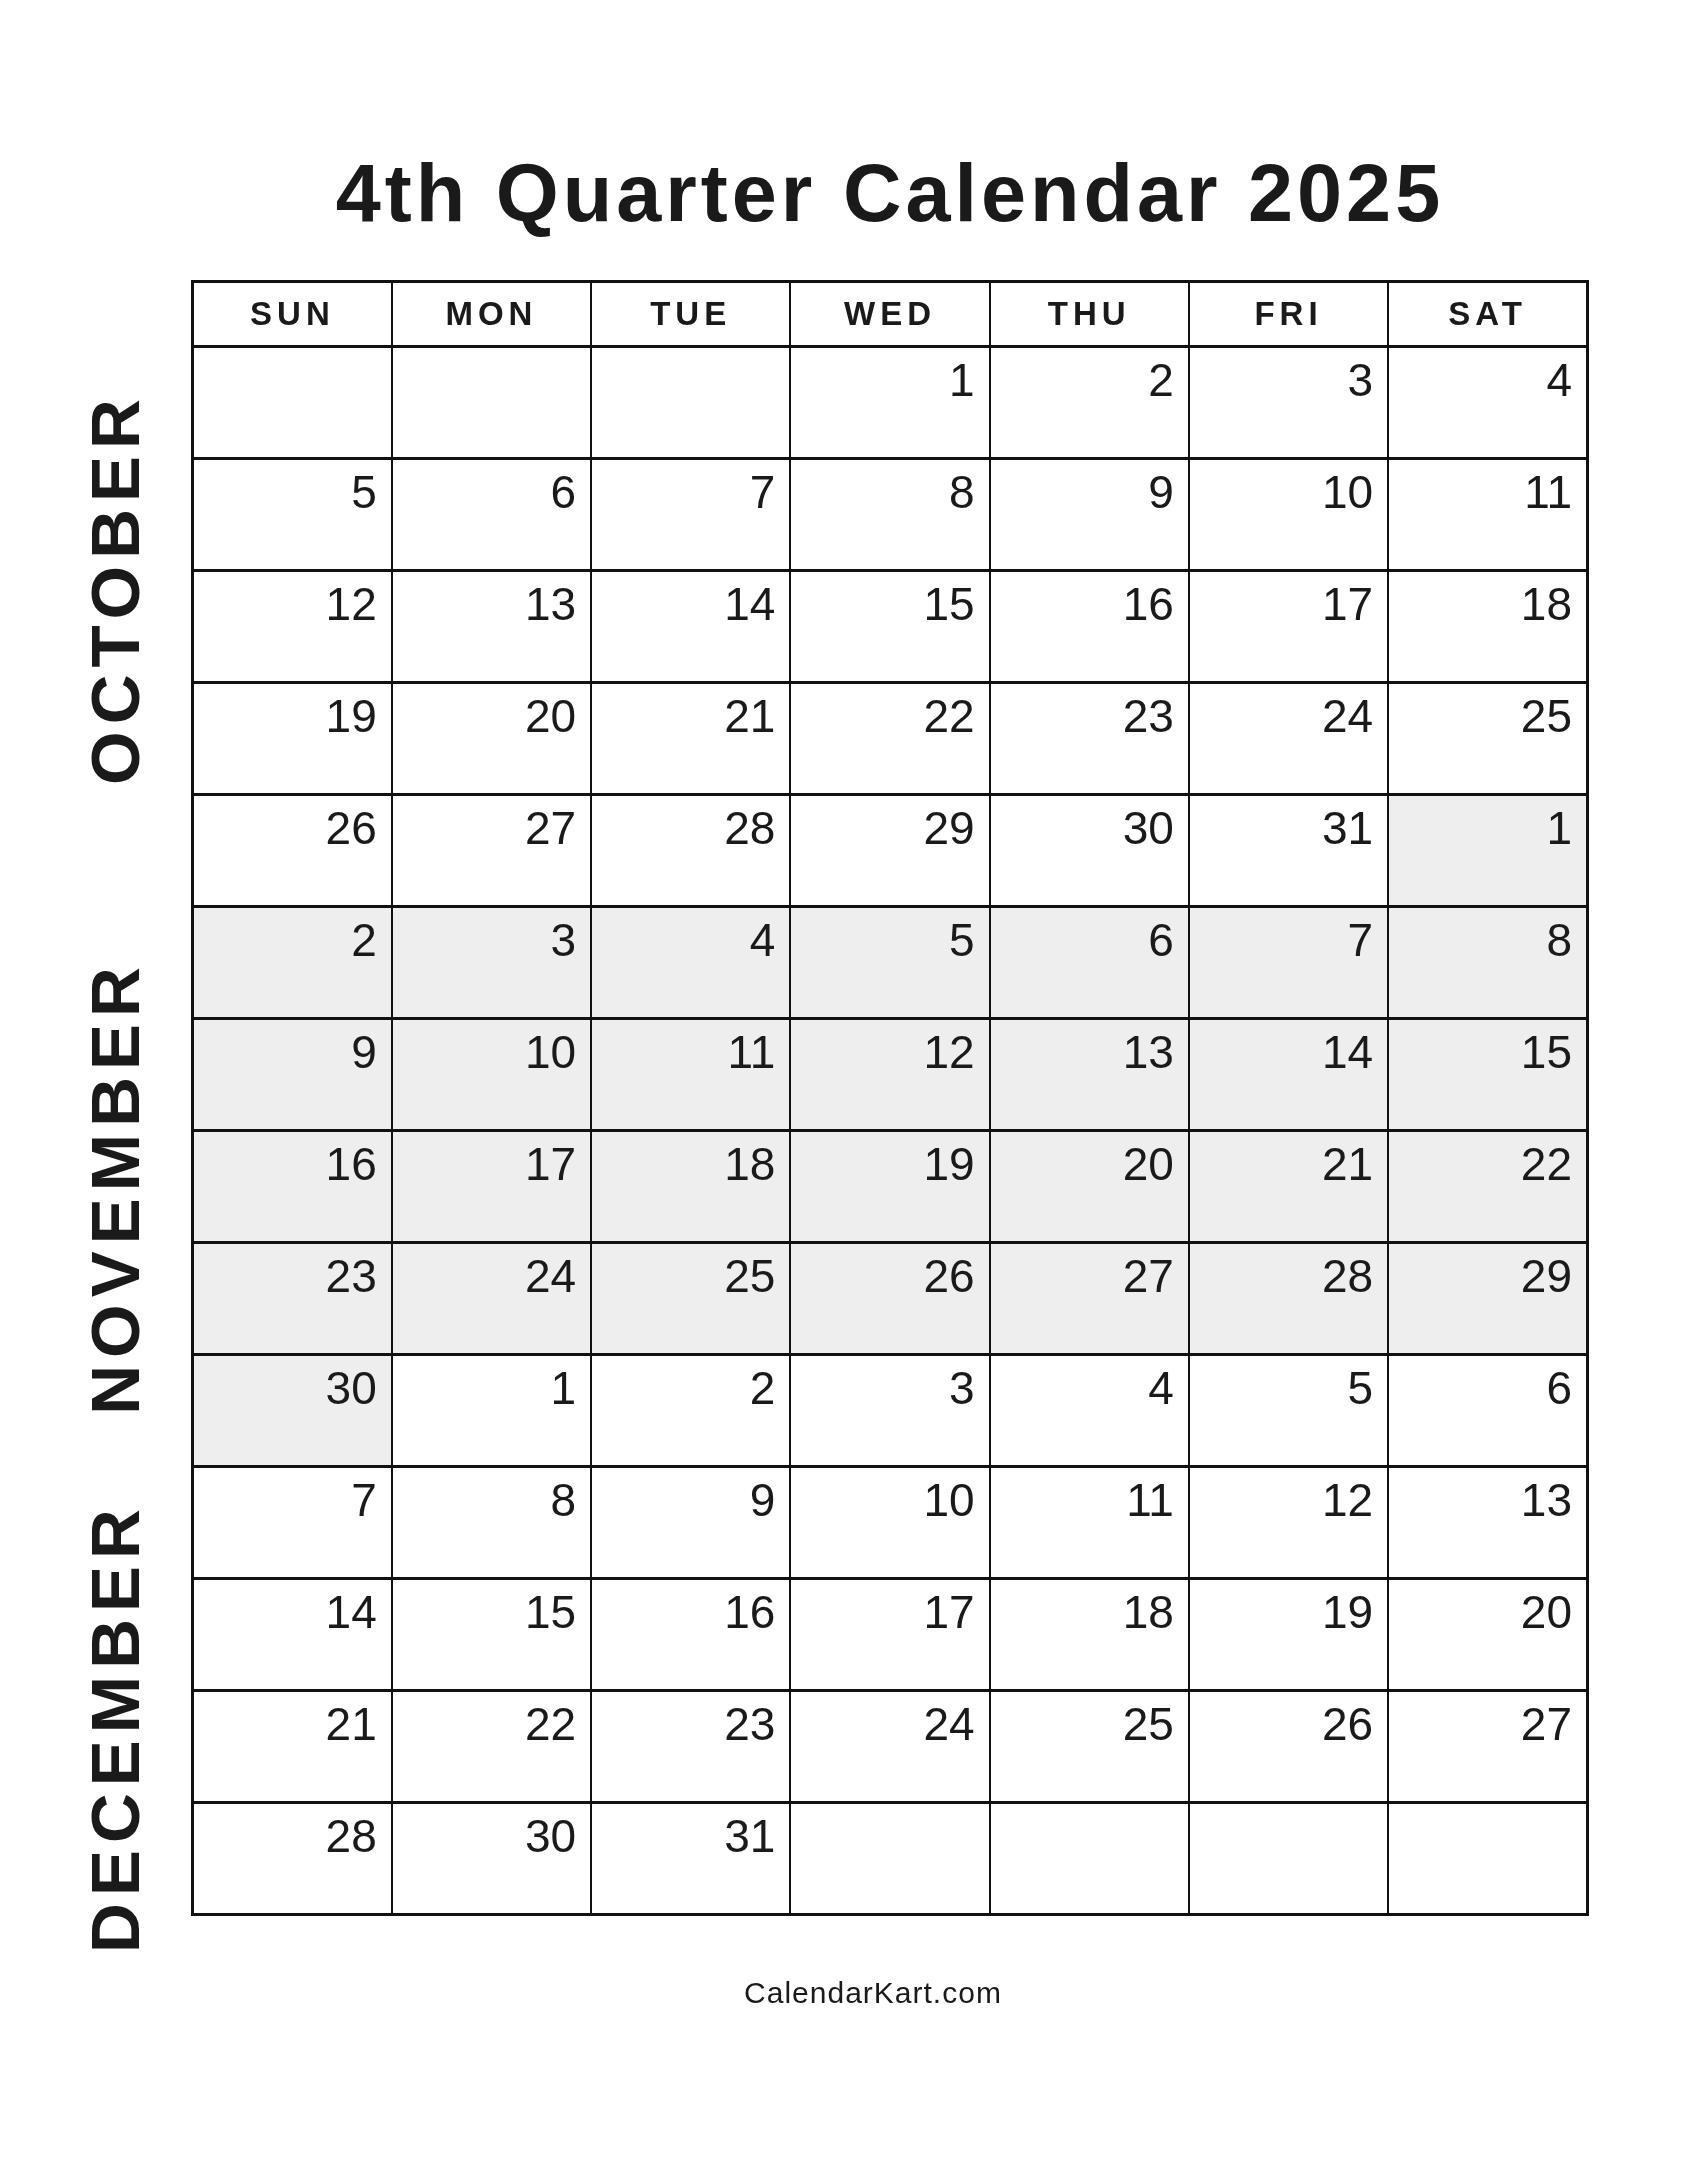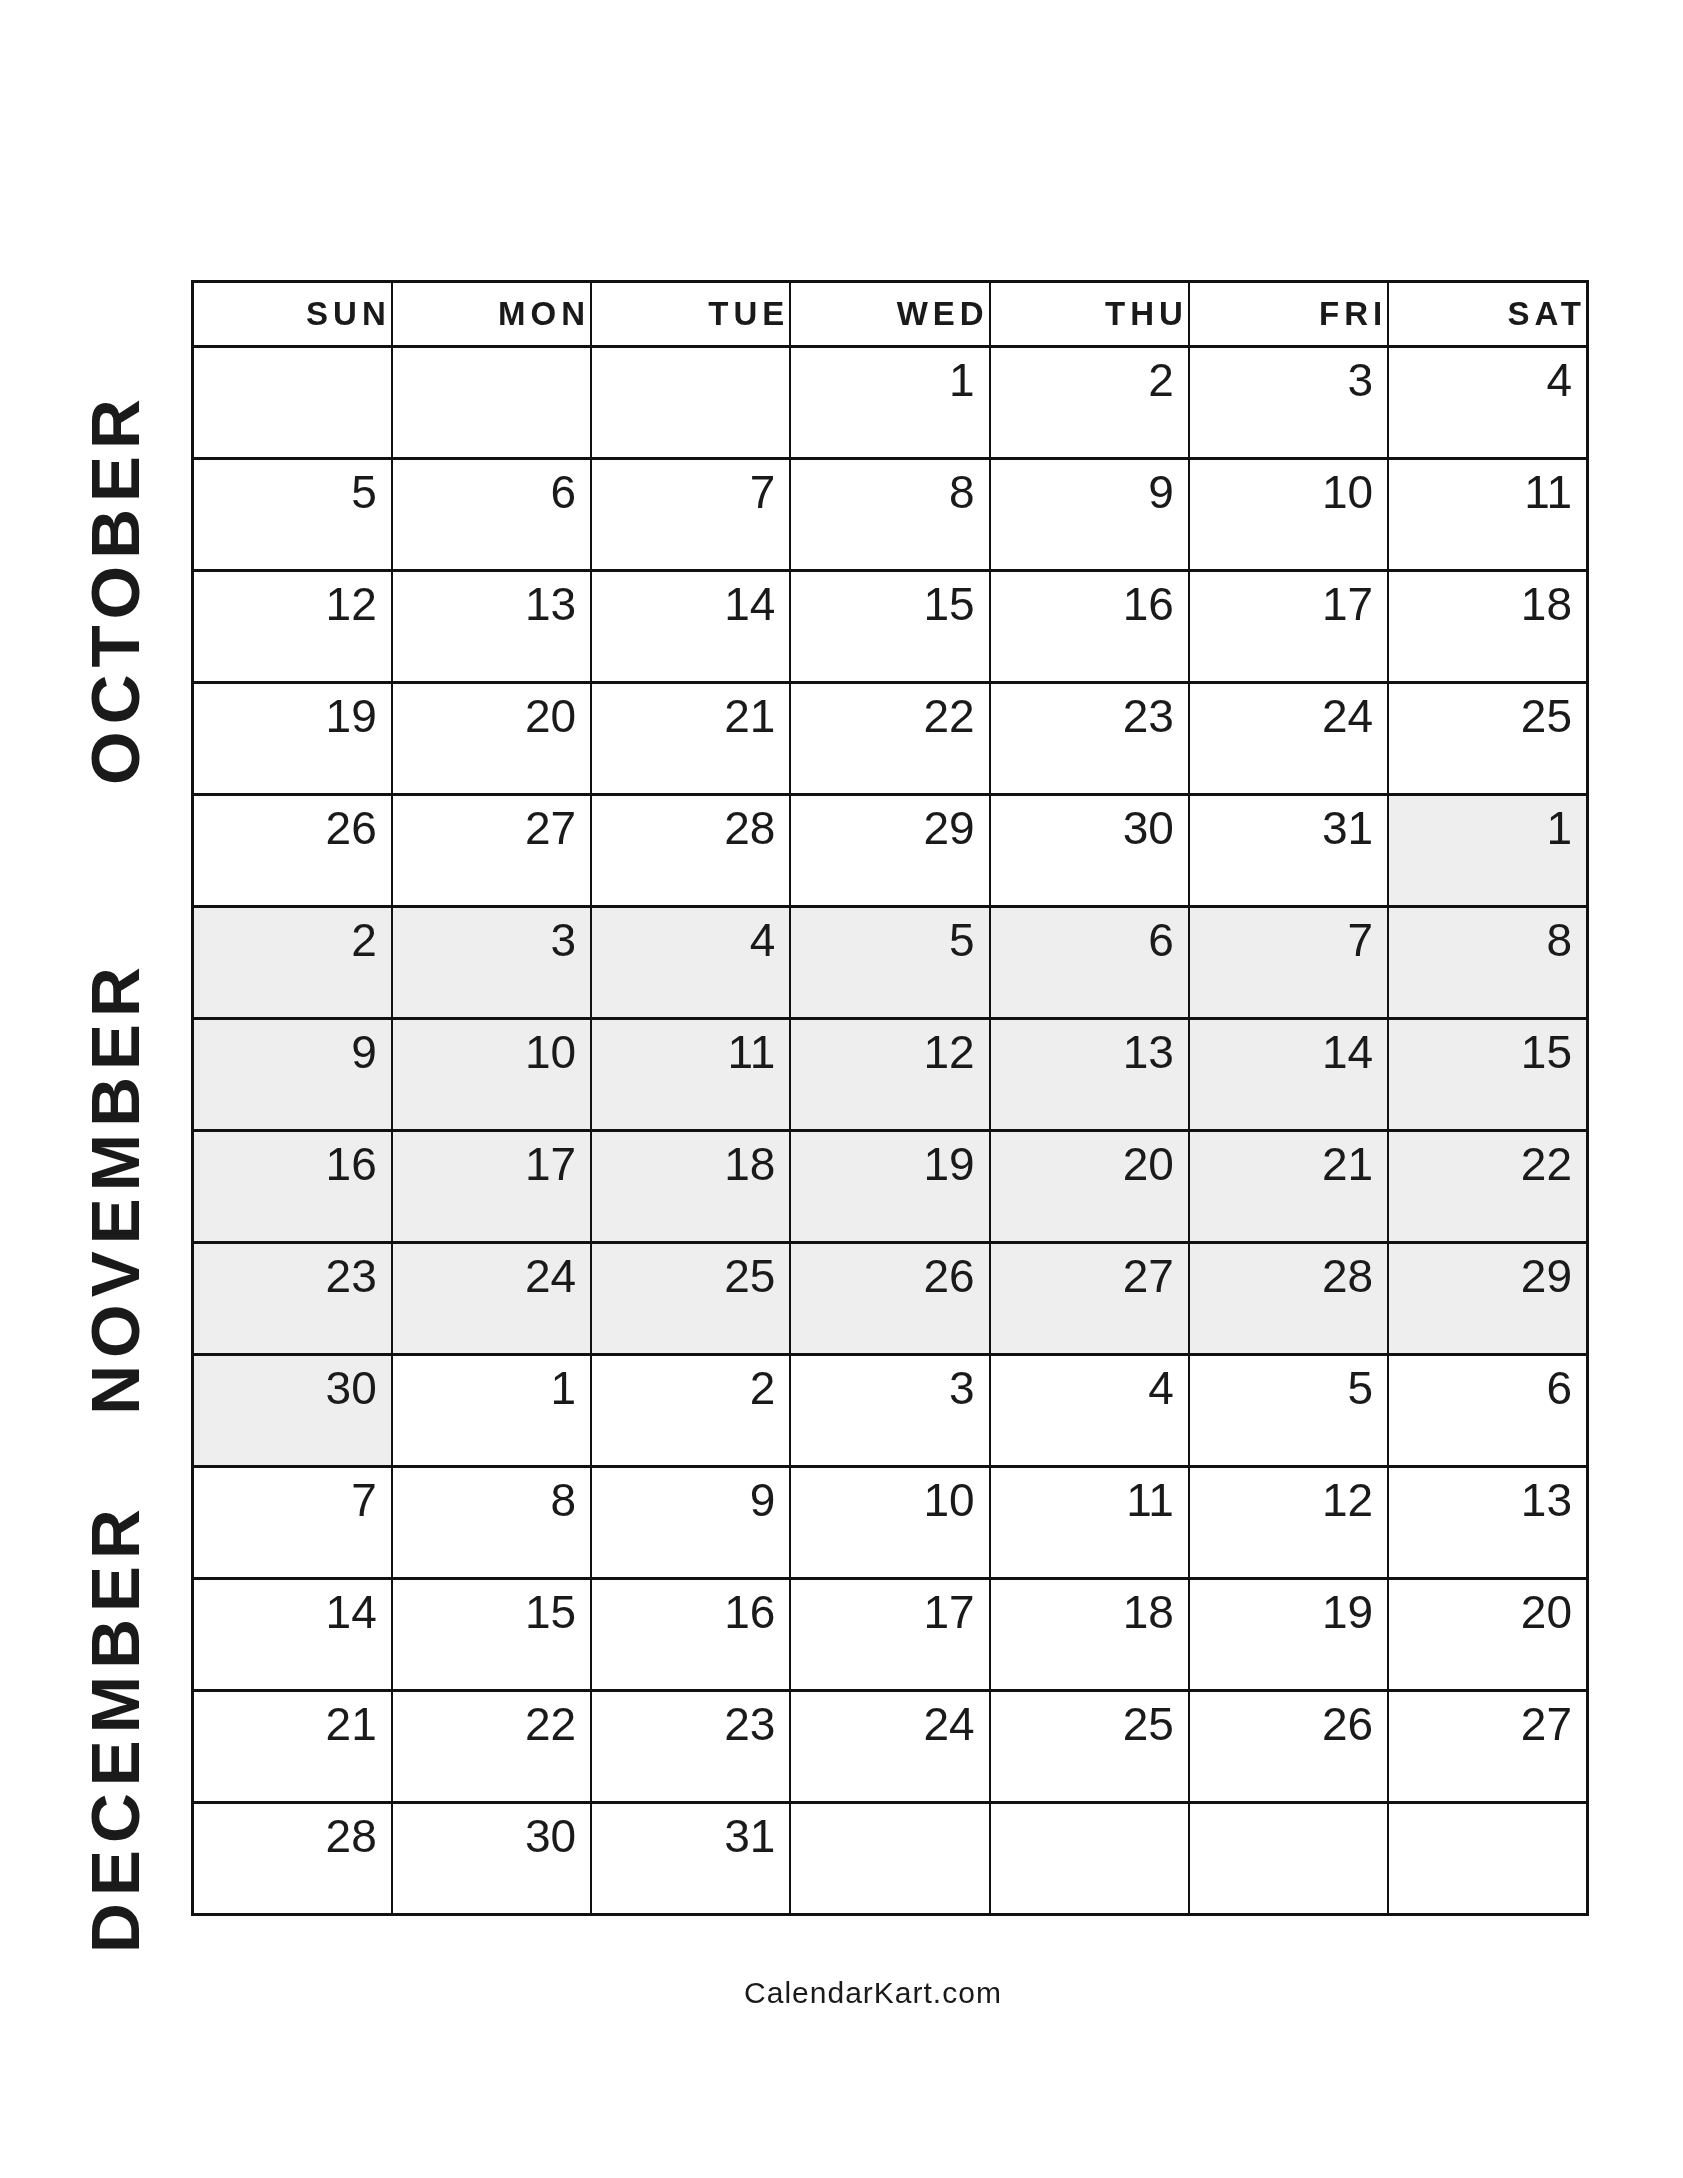--- a/index.html
+++ b/index.html
@@ -55,21 +55,21 @@
     border: 3px solid var(--border);
   }
   table.cal th {
     height: 65px;
     border: 2px solid var(--border);
     border-top-width: 3px;
     border-bottom-width: 3px;
     font-size: 33px;
     font-weight: bold;
     letter-spacing: 5px;
-    text-align: right;
+    text-align: center;
     vertical-align: middle;
     background: var(--paper);
   }
   table.cal td {
     height: 112px;
     border: 2px solid var(--border);
     border-top-width: 3px;
     border-bottom-width: 3px;
     font-size: 46px;
     font-weight: 400;
@@ -88,20 +88,21 @@
     text-align: center;
     font-size: 30px;
     letter-spacing: 1px;
   }
 </style>
 </head>
 <body>
 
 <div class="page">
 
+  <div class="title">4th Quarter Calendar 2025</div>
 
   <div class="vlabel oct">OCTOBER</div>
   <div class="vlabel nov">NOVEMBER</div>
   <div class="vlabel dec">DECEMBER</div>
 
   <table class="cal">
     <thead>
       <tr>
         <th>SUN</th>
         <th>MON</th>

